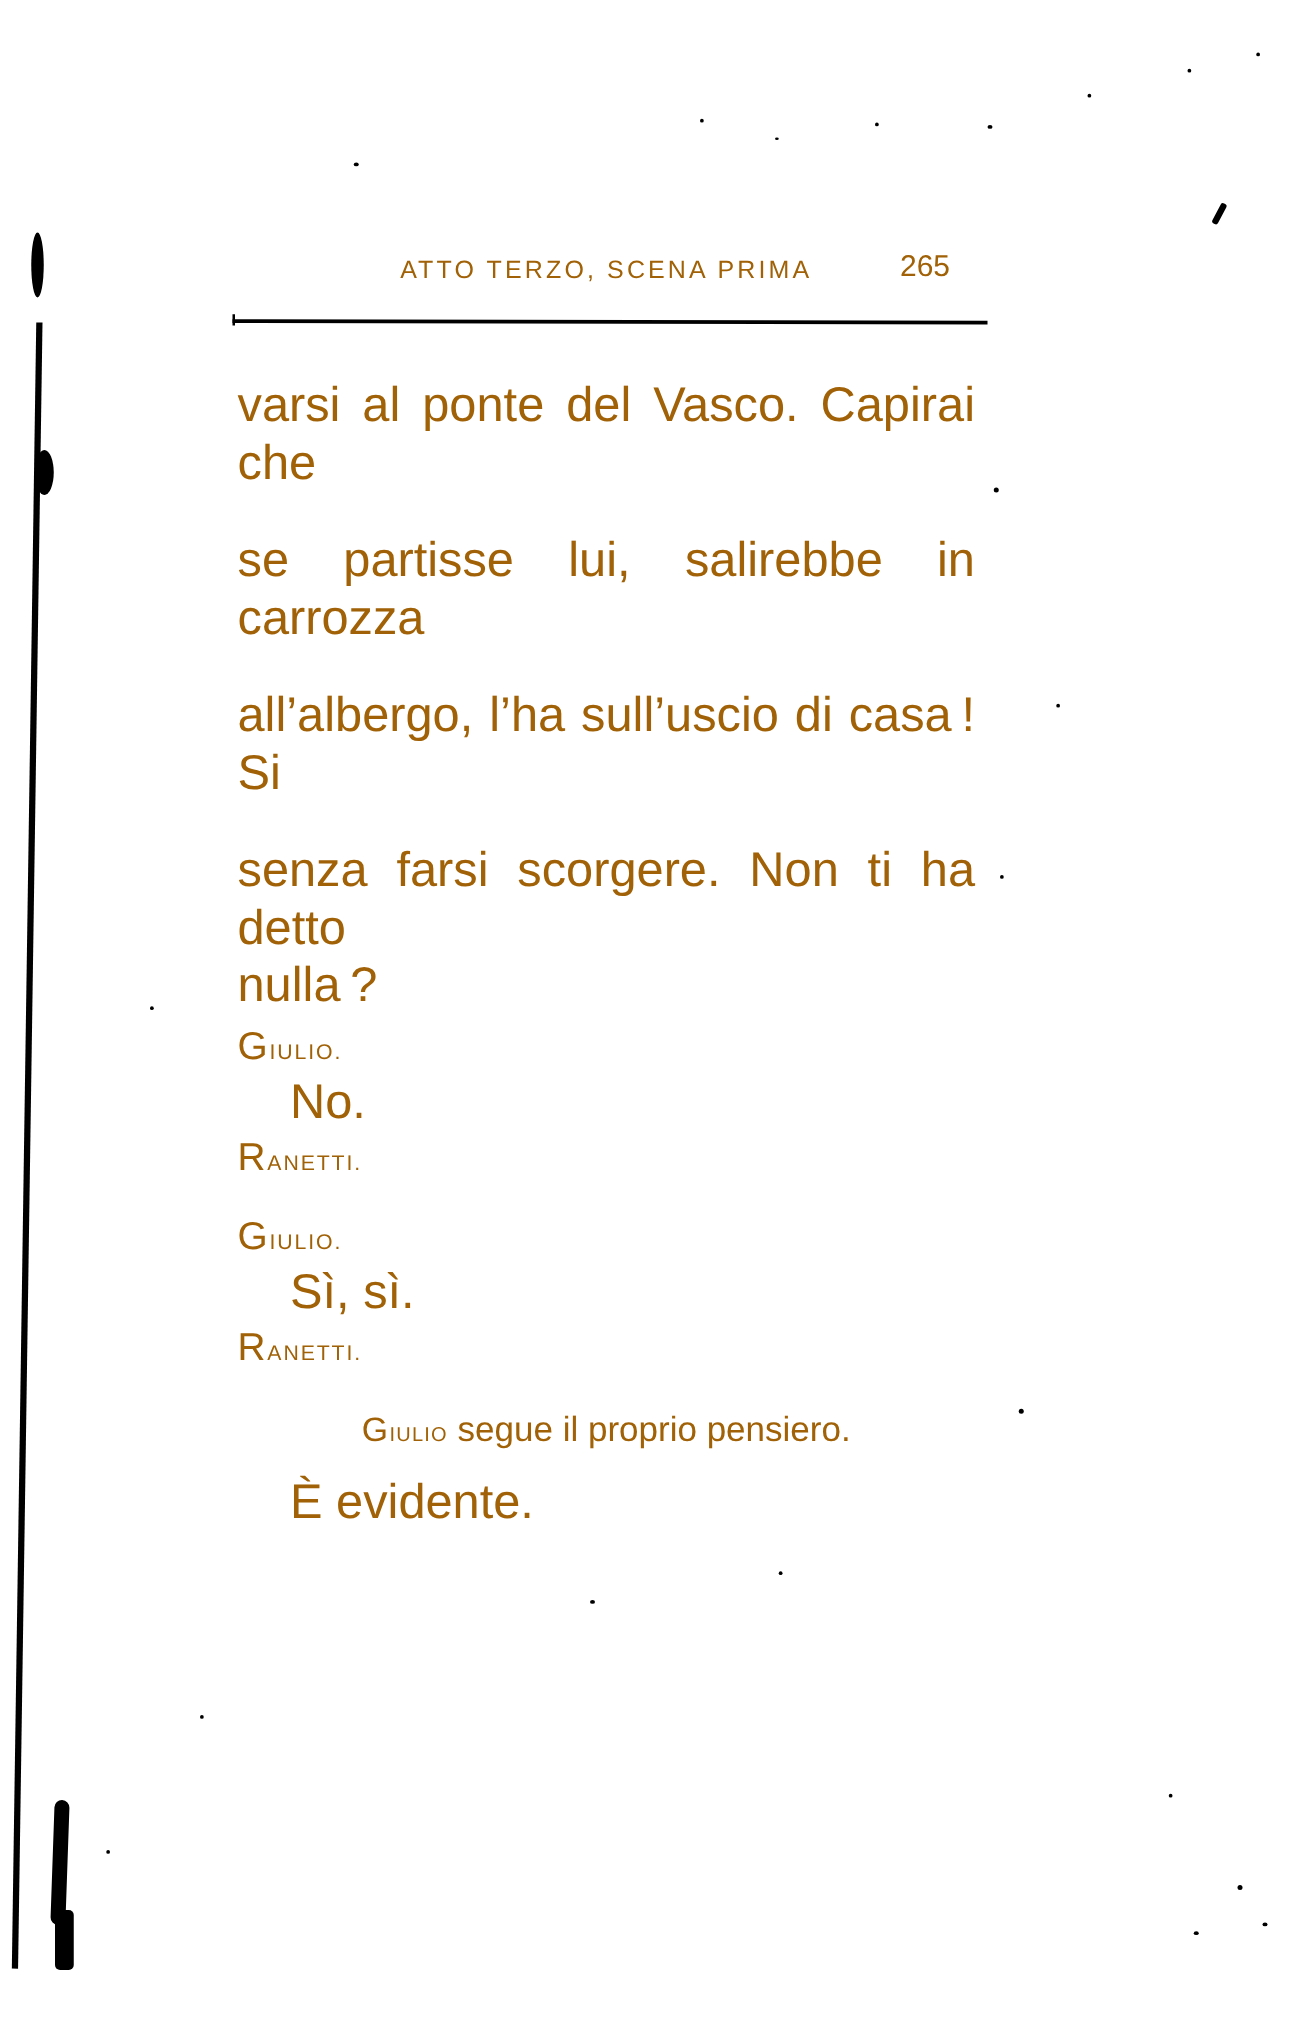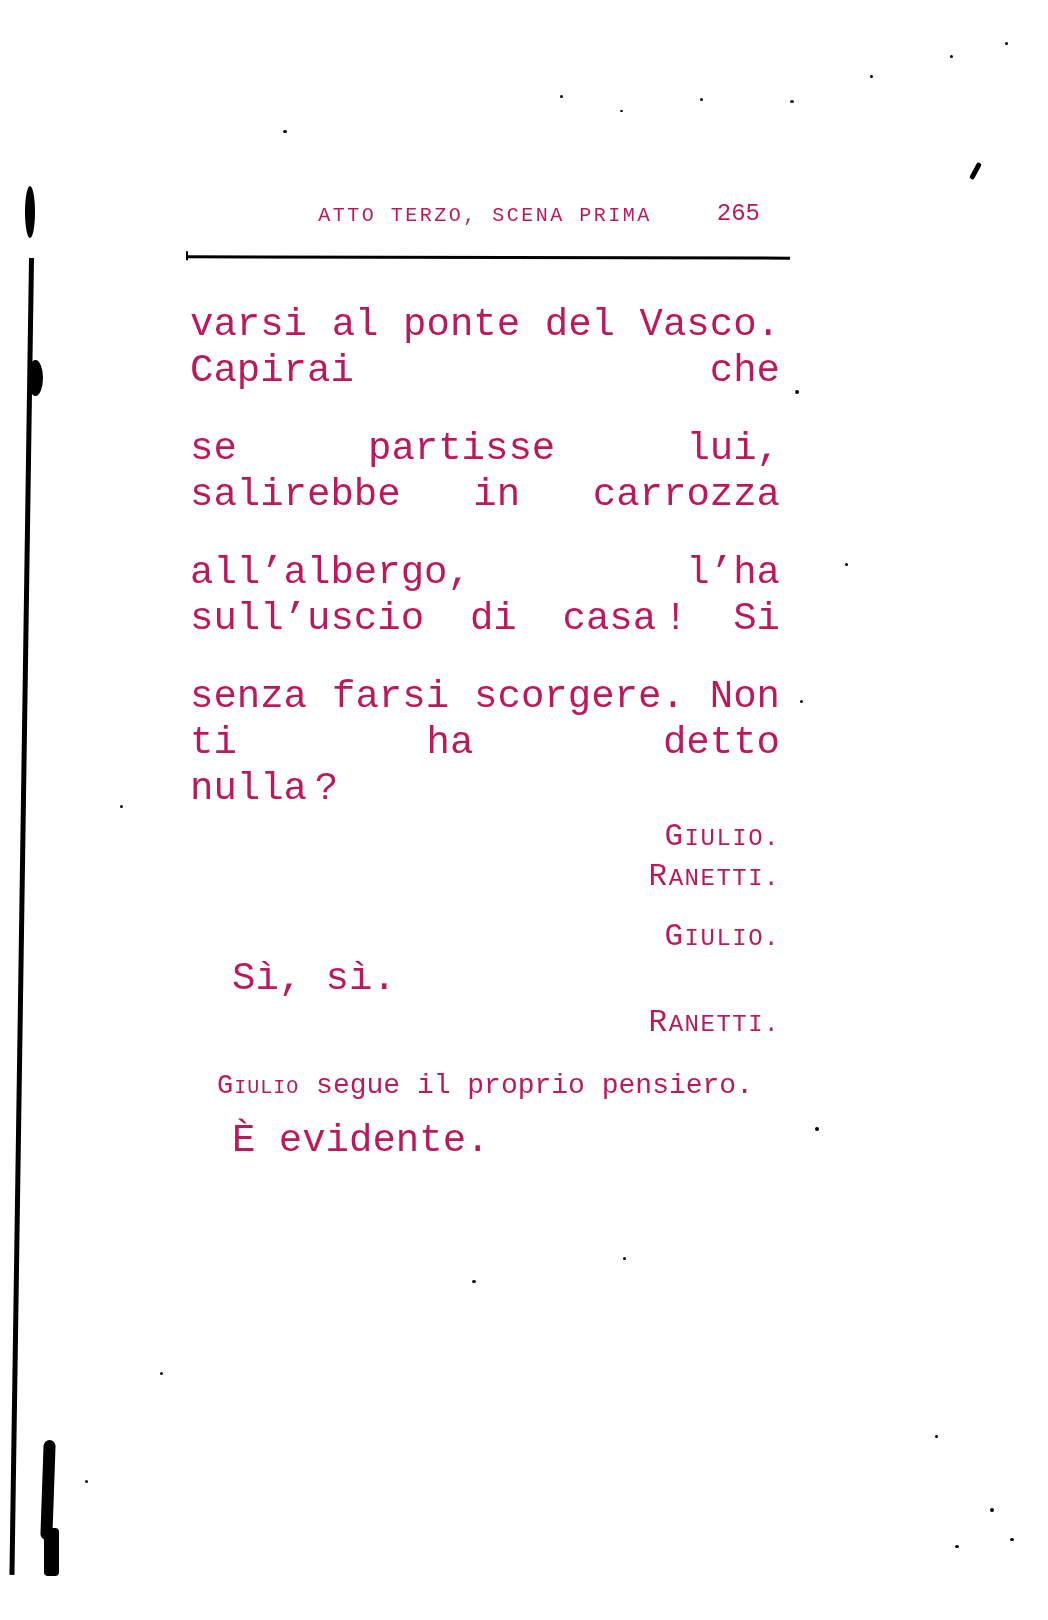--- a/index.html
+++ b/index.html
@@ -6,22 +6,22 @@
     margin: 0;
     padding: 0;
     background: #e8e8e8;
   }
   .page {
     position: relative;
     width: 1048px;
     height: 1620px;
     background: #ffffff;
     overflow: hidden;
-    font-family: Liberation Mono, monospace;
-    color: #be185d;
+    font-family: Liberation Sans, sans-serif;
+    color: #a16207;
   }
 
   
   .page-header {
     position: absolute;
     left: 190px;
     top: 200px;
     width: 590px;
     height: 34px;
   }
@@ -81,36 +81,36 @@
     text-align-last: left;
   }
   .indent { text-indent: 42px; }
   .reply {
     text-indent: 42px;
     line-height: 46px;
   }
   .loose { word-spacing: 12px; }
 
   .speaker {
-    text-align: right;
-    font-size: 24px;
+    text-align: left;
+    font-size: 17px;
     line-height: 34px;
     letter-spacing: 1.5px;
   }
   .speaker::first-letter { font-size: 31px; }
 
   .stage {
     text-align: center;
     font-size: 28px;
     line-height: 36px;
     text-indent: 0;
   }
   .stage-speaker {
     display: inline-block;
-    font-size: 20px;
+    font-size: 16px;
     letter-spacing: 1px;
   }
   .stage-speaker::first-letter { font-size: 27px; }
 
   .mt8  { margin-top: 8px; }
   .mt4  { margin-top: 4px; }
   .mt18 { margin-top: 18px; }
   .mt24 { margin-top: 24px; }
   .mt26 { margin-top: 26px; }
   .mt14 { margin-top: 14px; }
@@ -181,20 +181,21 @@
 
     <div>
       <div class="jline">varsi al ponte del Vasco. Capirai che</div>
       <div class="jline">se partisse lui, salirebbe in carrozza</div>
       <div class="jline">all’albergo, l’ha sull’uscio di casa ! Si</div>
       <div class="jline">senza farsi scorgere. Non ti ha detto</div>
       <div class="lastline">nulla ?</div>
     </div>
 
     <div class="speaker mt8">GIULIO.</div>
+    <div class="reply">No.</div>
 
     <div class="speaker mt4">RANETTI.</div>
 
     <div class="speaker mt24">GIULIO.</div>
     <div class="reply">Sì, sì.</div>
 
     <div class="speaker mt4">RANETTI.</div>
 
 
     <div class="stage mt26">

